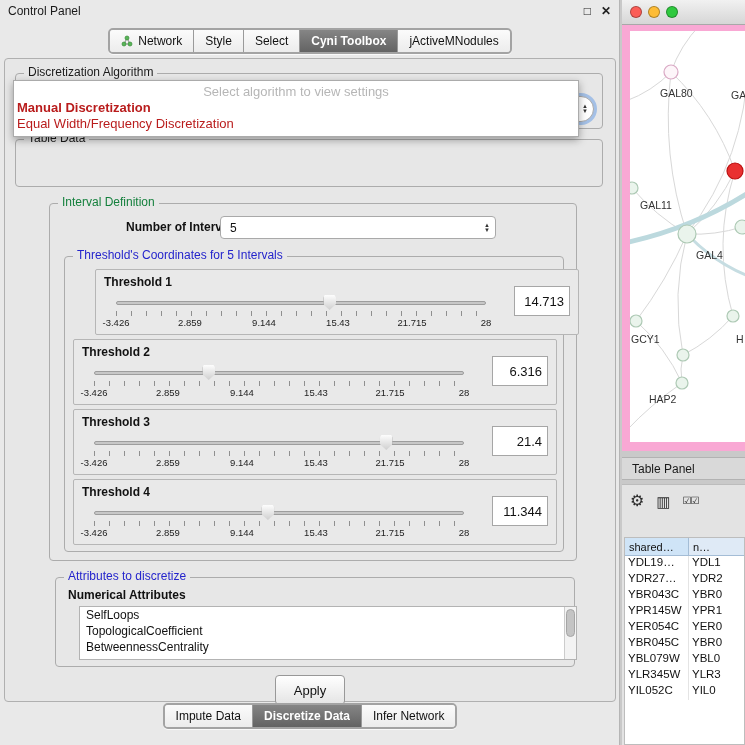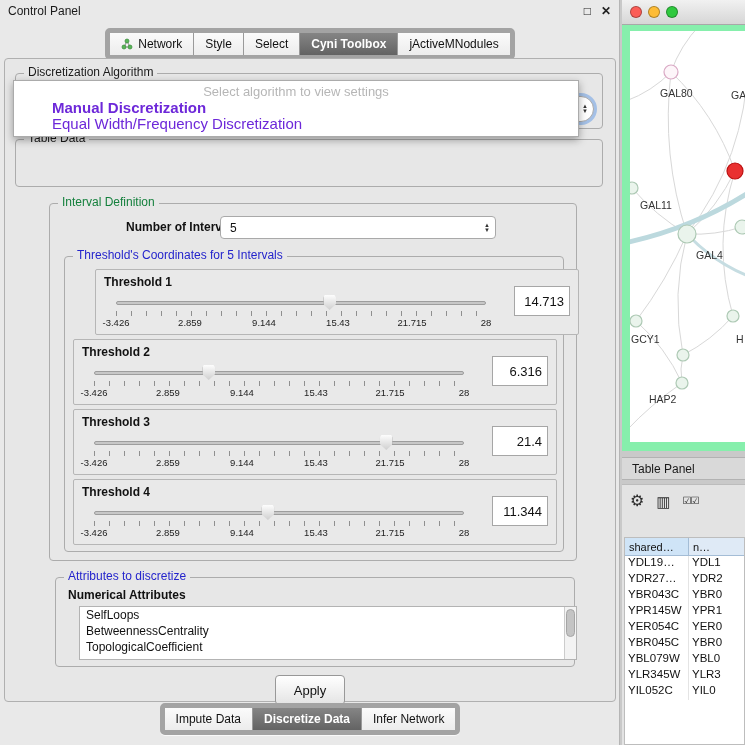--- a/index.html
+++ b/index.html
@@ -9,40 +9,40 @@
 
   
   .control-panel { position:absolute; left:0; top:0; width:620px; height:745px; background:#e9e9e9; border-right:1px solid #b5b5b5; }
   .cp-titlebar { position:absolute; left:0; top:0; width:100%; height:22px; display:flex; align-items:center; padding:8px 8px; font-size:12px; color:#1a1a1a; }
   .cp-titlebar .win-icons { margin-left:auto; display:flex; gap:10px; font-size:12px; color:#222; }
   .cp-titlebar .win-icons span { cursor:default; }
 
   .tabbar { position:absolute; left:0; width:620px; display:flex; justify-content:center; }
   .tabbar.top { top:28px; }
   .tabbar.bottom { top:703px; }
-  .tabgroup { display:flex; border:5px solid #a3a3a3; border-radius:5px; overflow:hidden; box-shadow:0 1px 0 rgba(255,255,255,.7); }
+  .tabgroup { display:flex; border:2px solid #a3a3a3; border-radius:5px; overflow:hidden; box-shadow:0 1px 0 rgba(255,255,255,.7); }
   .tab { font-size:12px; padding:4px 11px; color:#111; background:linear-gradient(#fbfbfb,#ececec); border-left:1px solid #9a9a9a; display:flex; align-items:center; gap:5px; white-space:nowrap; }
   .tab:first-child { border-left:none; }
   .tab.active { background:linear-gradient(#858585,#636363); color:#fff;font-weight:bold; }
 
   .main-panel { position:absolute; left:4px; top:58px; width:612px; height:644px; background:#e7e7e7; border:1px solid #b0b0b0; border-radius:4px; }
 
   .group { position:absolute; border:1px solid #acacac; border-radius:4px; }
   .group-label { position:absolute; top:-9px; left:8px; background:#e7e7e7; padding:0 4px; font-size:12px; color:#1a1a1a; white-space:nowrap; }
   .group-label.green { color:#15803d; }
   .group-label.blue { color:#2424cc; }
 
   .combo { position:absolute; background:#fff; border:1px solid #a9a9a9; border-radius:4px; font-size:12px; color:#111; display:flex; align-items:center; padding:0 22px 0 9px; }
   .combo.focus { border-radius:13px; box-shadow:0 0 0 3px rgba(110,160,230,.55); }
   .stepper { position:absolute; right:5px; top:50%; transform:translateY(-50%); display:flex; flex-direction:column; align-items:center; font-size:6px; line-height:5px; color:#333; }
 
   
   .popup { position:absolute; left:8px; top:21px; width:566px; height:57px; background:#fff; border:1px solid #ababab; box-shadow:0 3px 8px rgba(0,0,0,.35); z-index:20; }
   .popup-hint { text-align:center; font-size:13px; color:#b6b6b6; padding-top:3px; }
-  .popup-option { font-size:15px; color:#6d28d9; padding:1px 0 0 3px; line-height:15px;margin-left:35px; }
+  .popup-option { font-size:13px; color:#b91c1c; padding:1px 0 0 3px; line-height:15px; }
   .popup-option.bold { font-weight:bold; }
 
   
   .th-panel { position:absolute; left:8px; width:484px; height:66px; border:1px solid #b6b6b6; border-radius:2px; background:#e9e9e9; }
   .th-label { position:absolute; left:8px; top:5px; font-size:12px; font-weight:bold; color:#111; }
   .slider { position:absolute; left:20px; top:24px; width:370px; height:16px; }
   .track { position:absolute; left:0; right:0; top:7px; height:4px; background:#c7c7c7; border:1px solid #9d9d9d; border-radius:2px; }
   .thumb { position:absolute; top:1px; width:13px; height:15px; transform:translateX(-50%);
            background:linear-gradient(#fdfdfd,#cfcfcf);
            clip-path:polygon(12% 0,88% 0,100% 18%,100% 60%,50% 100%,0 60%,0 18%);
@@ -65,21 +65,21 @@
                font-size:13px; color:#111; display:flex; align-items:center; justify-content:center; }
 
   
   .right-col { position:absolute; left:622px; top:0; width:123px; height:745px; background:#c9c9c9; }
   .mac-titlebar { position:absolute; left:0; top:0; width:100%; height:25px;
                   background:linear-gradient(#f1f1f1,#d6d6d6); border-bottom:1px solid #a8a8a8;
                   display:flex; align-items:center; gap:6px; padding-left:8px; }
   .light { width:12px; height:12px; border-radius:50%; border:1px solid rgba(0,0,0,.3); }
   .light.red { background:#fb5d57; } .light.yellow { background:#fdbc36; } .light.green { background:#2fc93f; }
 
-  .network-frame { position:absolute; left:0; top:25px; width:100%; height:426px; background:#86efac; padding:6px 0 9px 8px; }
+  .network-frame { position:absolute; left:0; top:25px; width:100%; height:426px; background:#f9a8d4; padding:6px 0 9px 8px; }
   .network-canvas { width:115px; height:411px; background:#fff; }
 
   .tp-header { position:absolute; left:0; top:457px; width:100%; height:23px; background:#d9d9d9;
                border-top:1px solid #b2b2b2; border-bottom:1px solid #b2b2b2;
                font-size:12px; color:#1a1a1a; display:flex; align-items:center; padding-left:10px; }
   .tp-body { position:absolute; left:0; top:484px; width:100%; height:261px; background:#e3e3e3; border-top:1px solid #bcbcbc; }
   .tp-toolbar { position:absolute; left:8px; top:8px; display:flex; align-items:center; gap:12px; color:#2c2c2c; }
   .gear-glyph { font-size:16px; line-height:16px; }
   .cols-glyph { font-size:15px; line-height:15px; }
   .checks-glyph { font-size:10px; letter-spacing:-1px; line-height:10px; }
@@ -242,22 +242,22 @@
               <div class="valbox">11.344</div>
             </div>
           </div>
       </div>
 
       <div class="group" style="left:50px; top:518px; width:520px; height:90px;">
         <span class="group-label blue">Attributes to discretize</span>
         <div class="attr-title">Numerical Attributes</div>
         <div class="attr-list" id="attr-list">
           <div class="attr-item">SelfLoops</div>
+            <div class="attr-item">TopologicalCoefficient</div>
             <div class="attr-item">BetweennessCentrality</div>
-            <div class="attr-item">TopologicalCoefficient</div>
             <div class="vscroll">
               <div class="vthumb"></div>
             </div>
         </div>
       </div>
 
       <div class="apply-btn">Apply</div>
     </div>
 
     <div class="tabbar bottom">

